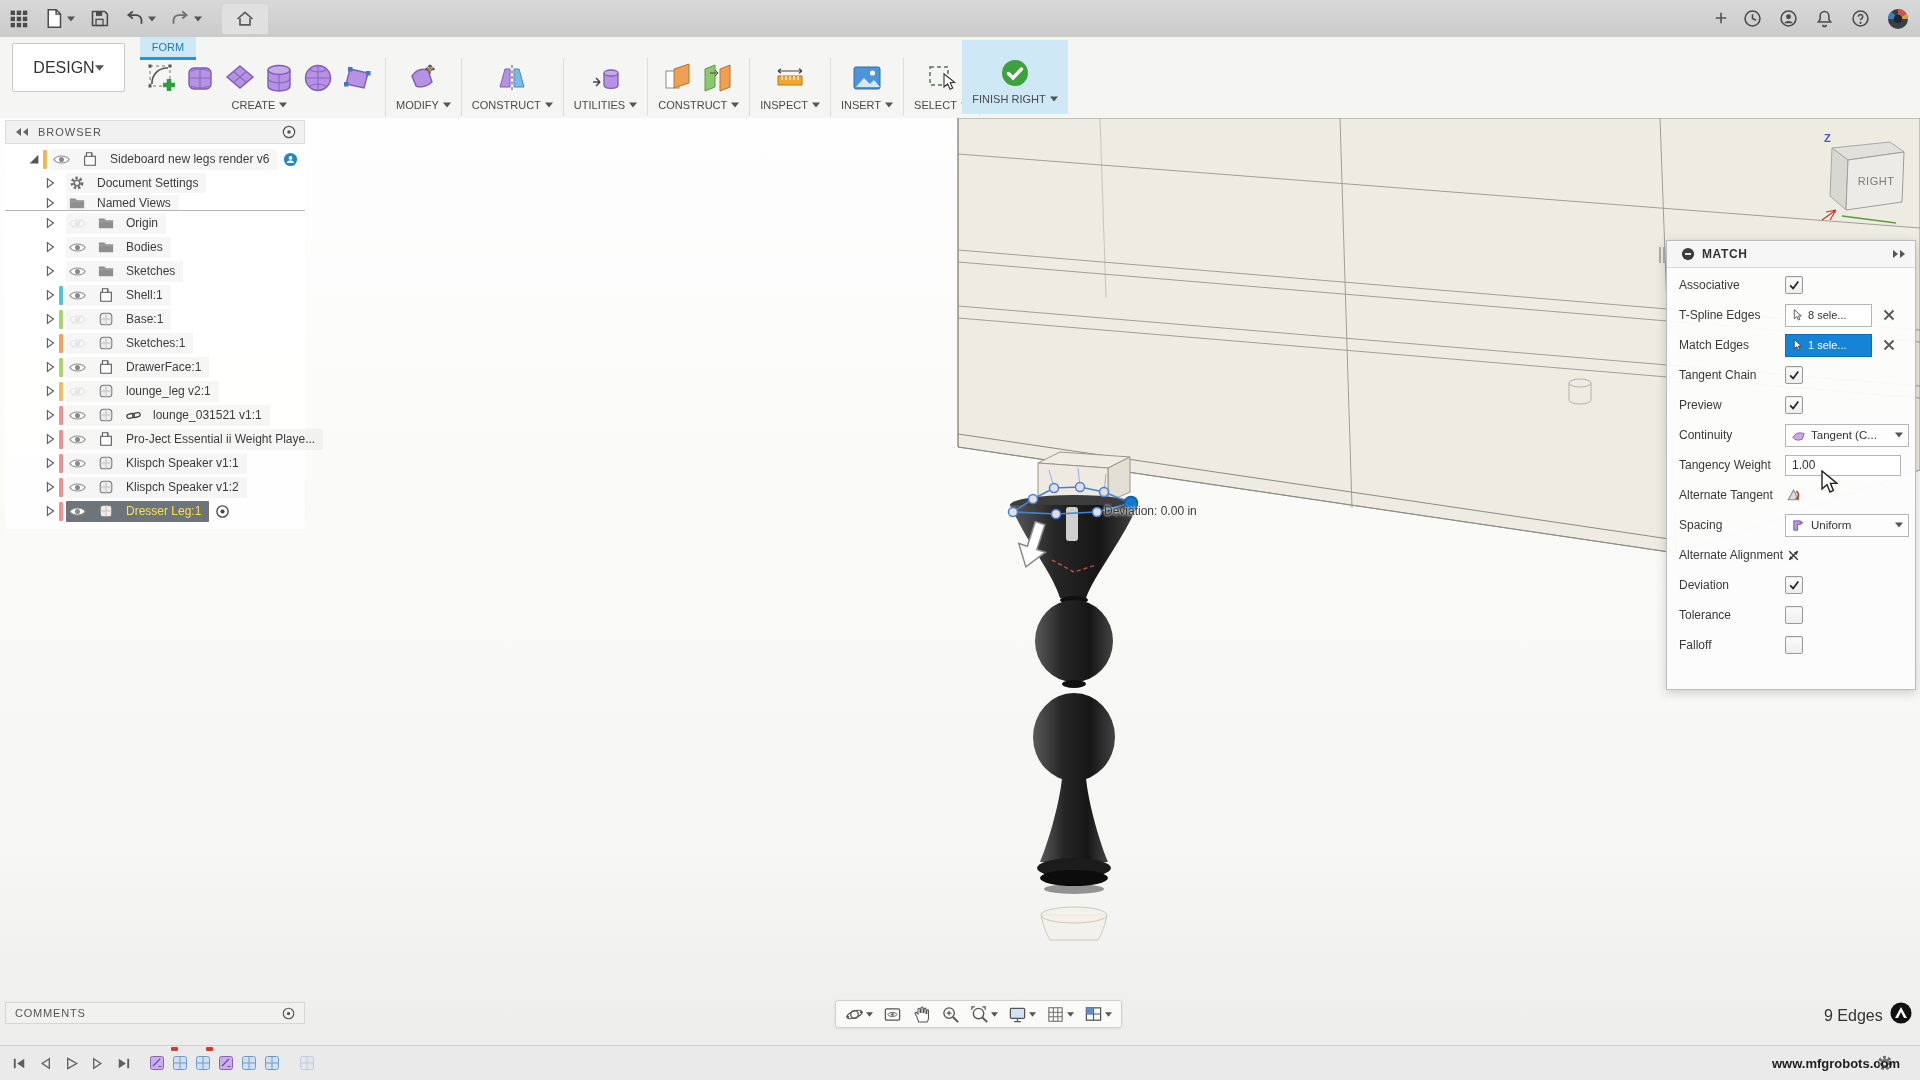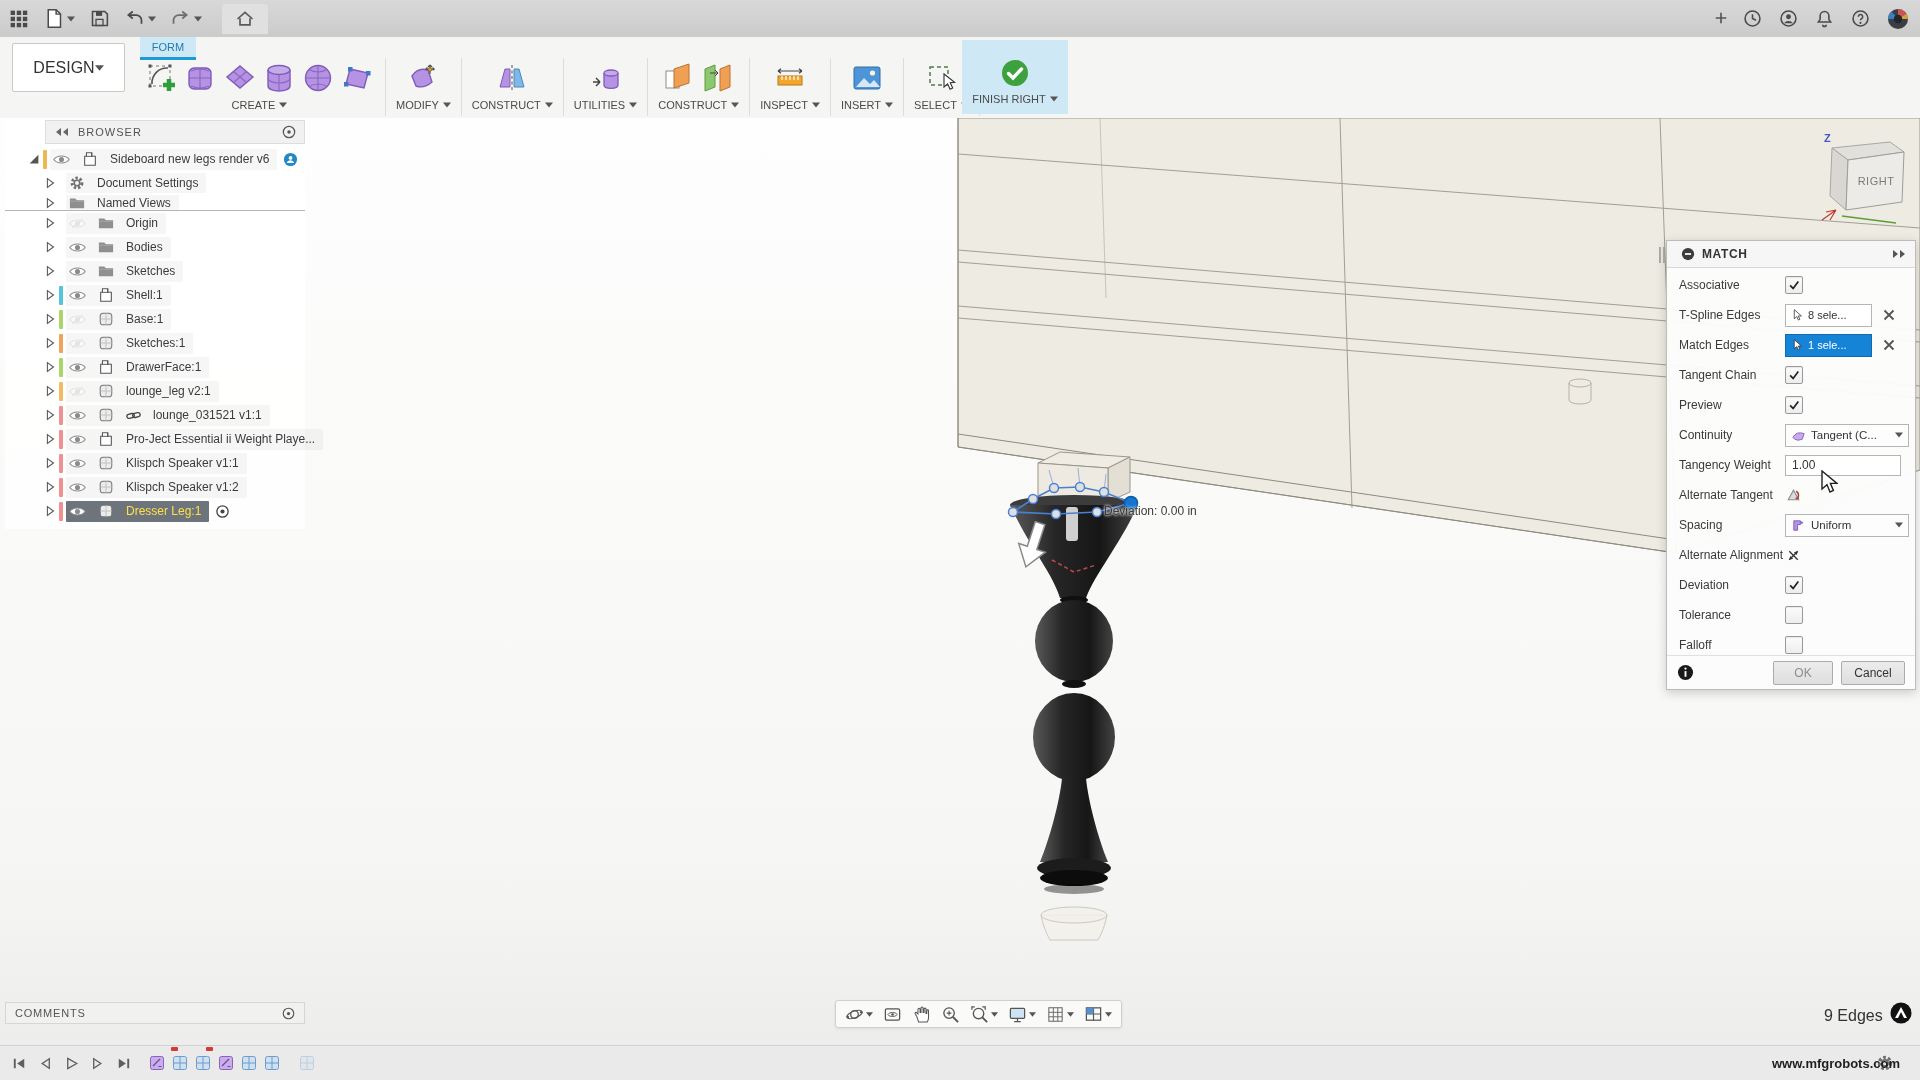--- a/index.html
+++ b/index.html
@@ -52,21 +52,21 @@
     text-shadow:0 0 3px #fff,0 0 3px #fff;white-space:nowrap;}
   #viewcube{position:absolute;left:1812px;top:12px;width:104px;height:96px;}
   #vc-face{position:absolute;left:36px;top:30px;width:56px;height:42px;display:flex;
     align-items:center;justify-content:center;font-size:11px;color:#7b7b78;letter-spacing:.5px;}
   #vc-z{position:absolute;left:12px;top:2px;font-size:11px;color:#4a55c0;font-weight:bold;}
   #pointer{position:absolute;left:1818px;top:352px;width:20px;height:24px;z-index:60;}
 
   
   #browser{position:absolute;left:5px;top:2px;width:300px;background:rgba(255,255,255,.82);}
   #bhead{height:22px;background:rgba(240,240,240,.95);border:1px solid #ddd;display:flex;
-    align-items:center;padding:0 8px;gap:8px;margin-left:40px;}
+    align-items:center;padding:0 8px;gap:8px;}
   #bhead-label{font-size:11px;color:#555;letter-spacing:1px;flex:1;}
   #brows{padding:3px 0 6px 0;}
   .brow{display:flex;align-items:center;height:24px;position:relative;}
   .brow .arr{margin-left:38px;margin-right:2px;flex:none;}
   .brow.root .arr{margin-left:22px;}
   .cbar{width:4px;height:19px;border-radius:1px;margin-right:3px;flex:none;}
   .cbar.none{background:transparent;}
   .band{display:flex;align-items:center;gap:12px;padding:2px 8px 2px 3px;background:rgba(0,0,0,.035);border-radius:1px;}
   .band .blab{font-size:12px;color:#3c3c3c;white-space:nowrap;}
   .band.sel{background:#6d747c;}
@@ -1182,32 +1182,20 @@
               <span class="cbx"></span>
             </span>
           </div>
           <div class="mrow">
             <span class="mlab">Falloff</span>
             <span class="mctl">
               <span class="cbx"></span>
             </span>
           </div>
         </div>
-      <div id="mfoot">
-        <span class="icon" id="minfo" style="width:17px;height:17px;">
-            <svg viewBox="0 0 18 18">
-              <circle cx="9" cy="9" r="8" fill="#1a1a1a"></circle>
-              <rect x="8" y="7.5" width="2" height="6" fill="#fff"></rect>
-              <circle cx="9" cy="4.8" r="1.2" fill="#fff"></circle>
-            </svg>
-          </span>
-        <span class="sp"></span>
-        <div class="mbtn" id="ok-btn">OK</div>
-        <div class="mbtn" id="cancel-btn">Cancel</div>
-      </div>
     </div>
 
     <div id="navbar">
         <span class="nbtn">
           <span class="icon" style="width: 19px; height: 19px;">
             <svg viewBox="0 0 20 20">
               <circle cx="10" cy="10" r="4" fill="none" stroke="#555" stroke-width="1.4"></circle>
               <ellipse cx="10" cy="10" rx="8.5" ry="3.5" fill="none" stroke="#555" stroke-width="1.1" transform="rotate(-20 10 10)"></ellipse>
               <circle cx="3" cy="12.5" r="1.3" fill="#555"></circle>
               <circle cx="17" cy="7.5" r="1.3" fill="#555"></circle>

